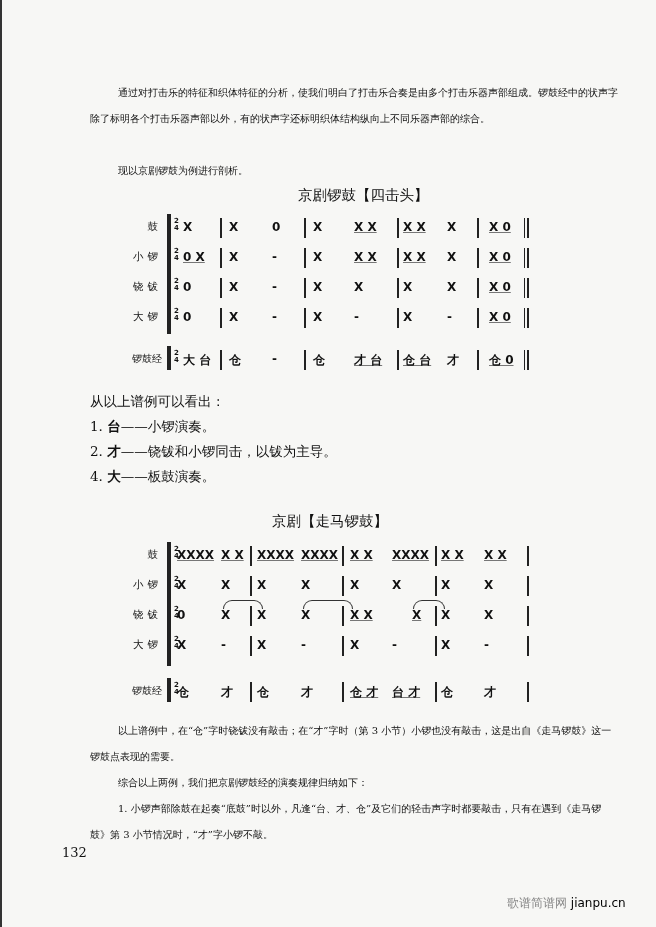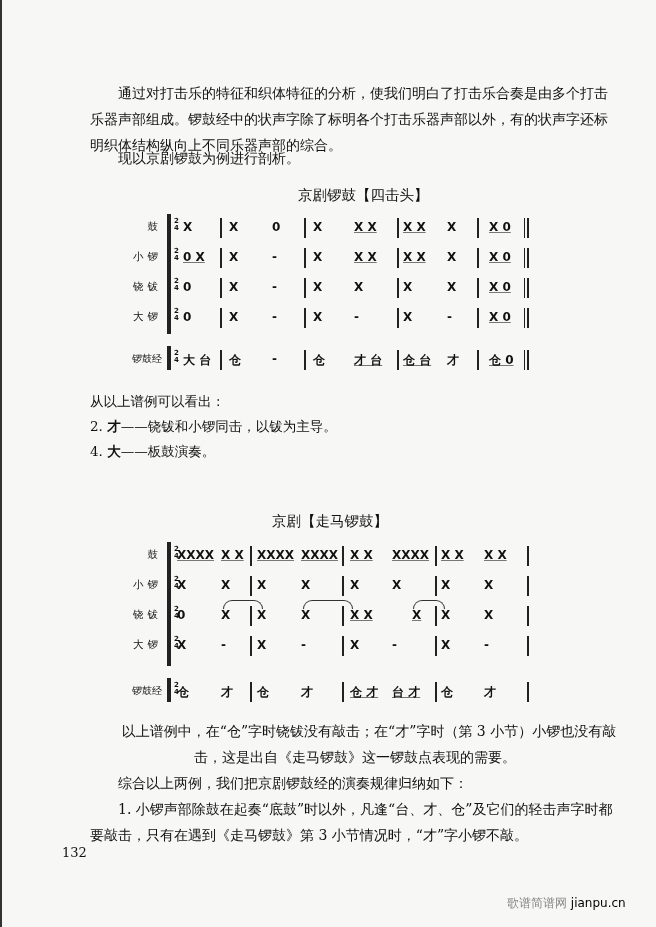--- a/index.html
+++ b/index.html
@@ -4,21 +4,21 @@
 <style>
   html, body { margin:0; padding:0; }
   body {
     width:656px; height:927px; position:relative; overflow:hidden;
     background:#f7f7f5;
     font-family:"DejaVu Serif", serif;
     color:#111;
     border-left:2px solid #333;
     box-sizing:border-box;
   }
-  .para { position:absolute; left:88px; width:530px; font-size:14px; line-height:26px; }
+  .para { position:absolute; left:88px; width:530px; font-size:10px; line-height:26px; }
   .para.indent { text-indent:28px; }
   .title { position:absolute; font-size:14.5px; }
   .title b { font-family:"DejaVu Sans", sans-serif; font-weight:normal; }
   .score { position:absolute; left:115px; width:430px; font-family:"DejaVu Sans", sans-serif; font-size:12px; }
   .row { position:absolute; left:0; height:20px; width:430px; }
   .lbl { position:absolute; left:0; width:45px; text-align:right; font-family:"DejaVu Serif", serif; font-size:10.5px; top:2px; letter-spacing:4px; }
   .lbl.jing { letter-spacing:0; font-size:10px; }
   .ts { position:absolute; left:56px; top:0; font-size:7px; line-height:7px; font-weight:bold; text-align:center; width:7px; }
   .cell { position:absolute; top:2px; font-weight:bold; white-space:pre; }
   .cell.u { text-decoration:underline; text-decoration-color:#777; }
@@ -29,21 +29,21 @@
   .list b { font-family:"DejaVu Sans", sans-serif; }
   .slur { position:absolute; height:8px; border:1.2px solid #333; border-bottom:none; border-radius:10px 10px 0 0; top:-6px; }
   .pageno { position:absolute; left:60px; top:845px; font-size:13px; }
   .wm { position:absolute; left:505px; top:895px; font-size:12px; color:#888; font-family:"DejaVu Sans", sans-serif; }
   .wm span { color:#000000; }
 </style>
 </head>
 <body>
 
 <div class="para indent" style="top:80px;">通过对打击乐的特征和织体特征的分析，使我们明白了打击乐合奏是由多个打击乐器声部组成。锣鼓经中的状声字除了标明各个打击乐器声部以外，有的状声字还标明织体结构纵向上不同乐器声部的综合。</div>
-<div class="para indent" style="top:145px;">现以京剧锣鼓为例进行剖析。</div>
+<div class="para indent" style="top:158px;">现以京剧锣鼓为例进行剖析。</div>
 
 <div class="title" style="left:296px; top:186px;">
   <span>京剧锣鼓</span><b>【四击头】</b>
 </div>
 
 <div class="score" style="top:218px; height:160px;">
   <div class="brace" style="top:-4px; height:120px;"></div>
   <div class="brace" style="top:128px; height:24px;"></div>
 
   <div class="row" style="top:0;">
@@ -132,20 +132,21 @@
     <span class="cell u" style="left:286px;">仓 台</span>
     <span class="cell" style="left:330px;">才</span>
     <span class="bar" style="left:360px;"></span>
     <span class="cell u" style="left:372px;">仓 0</span>
     <span class="dbar" style="left:407px;"></span>
   </div>
 </div>
 
 <div class="list" style="top:389px;">
   <div>从以上谱例可以看出：</div>
+  <div><span>1.</span> <b>台</b><span>——小锣演奏。</span></div>
   <div><span>2.</span> <b>才</b><span>——铙钹和小锣同击，以钹为主导。</span></div>
   <div><span>4.</span> <b>大</b><span>——板鼓演奏。</span></div>
 </div>
 
 <div class="title" style="left:270px; top:512px;">
   <span>京剧</span><b>【走马锣鼓】</b>
 </div>
 
 <div class="score" style="top:546px; height:160px;">
   <div class="brace" style="top:-4px; height:124px;"></div>
@@ -233,18 +234,18 @@
     <span class="bar" style="left:225px;"></span>
     <span class="cell u" style="left:233px;">仓 才</span>
     <span class="cell u" style="left:275px;">台 才</span>
     <span class="bar" style="left:318px;"></span>
     <span class="cell" style="left:324px;">仓</span>
     <span class="cell" style="left:367px;">才</span>
     <span class="bar" style="left:410px;"></span>
   </div>
 </div>
 
-<div class="para indent" style="top:718px;text-align:center;">以上谱例中，在“仓”字时铙钹没有敲击；在“才”字时（第 3 小节）小锣也没有敲击，这是出自《走马锣鼓》这一锣鼓点表现的需要。</div>
+<div class="para indent" style="top:718px;">以上谱例中，在“仓”字时铙钹没有敲击；在“才”字时（第 3 小节）小锣也没有敲击，这是出自《走马锣鼓》这一锣鼓点表现的需要。</div>
 <div class="para indent" style="top:770px;">综合以上两例，我们把京剧锣鼓经的演奏规律归纳如下：</div>
 <div class="para indent" style="top:796px;">1. 小锣声部除鼓在起奏“底鼓”时以外，凡逢“台、才、仓”及它们的轻击声字时都要敲击，只有在遇到《走马锣鼓》第 3 小节情况时，“才”字小锣不敲。</div>
 
 <div class="pageno">132</div>
 <div class="wm"><span style="color:#888;margin-top:37px;">歌谱简谱网</span> <span>jianpu.cn</span></div>
 
 </body></html>

